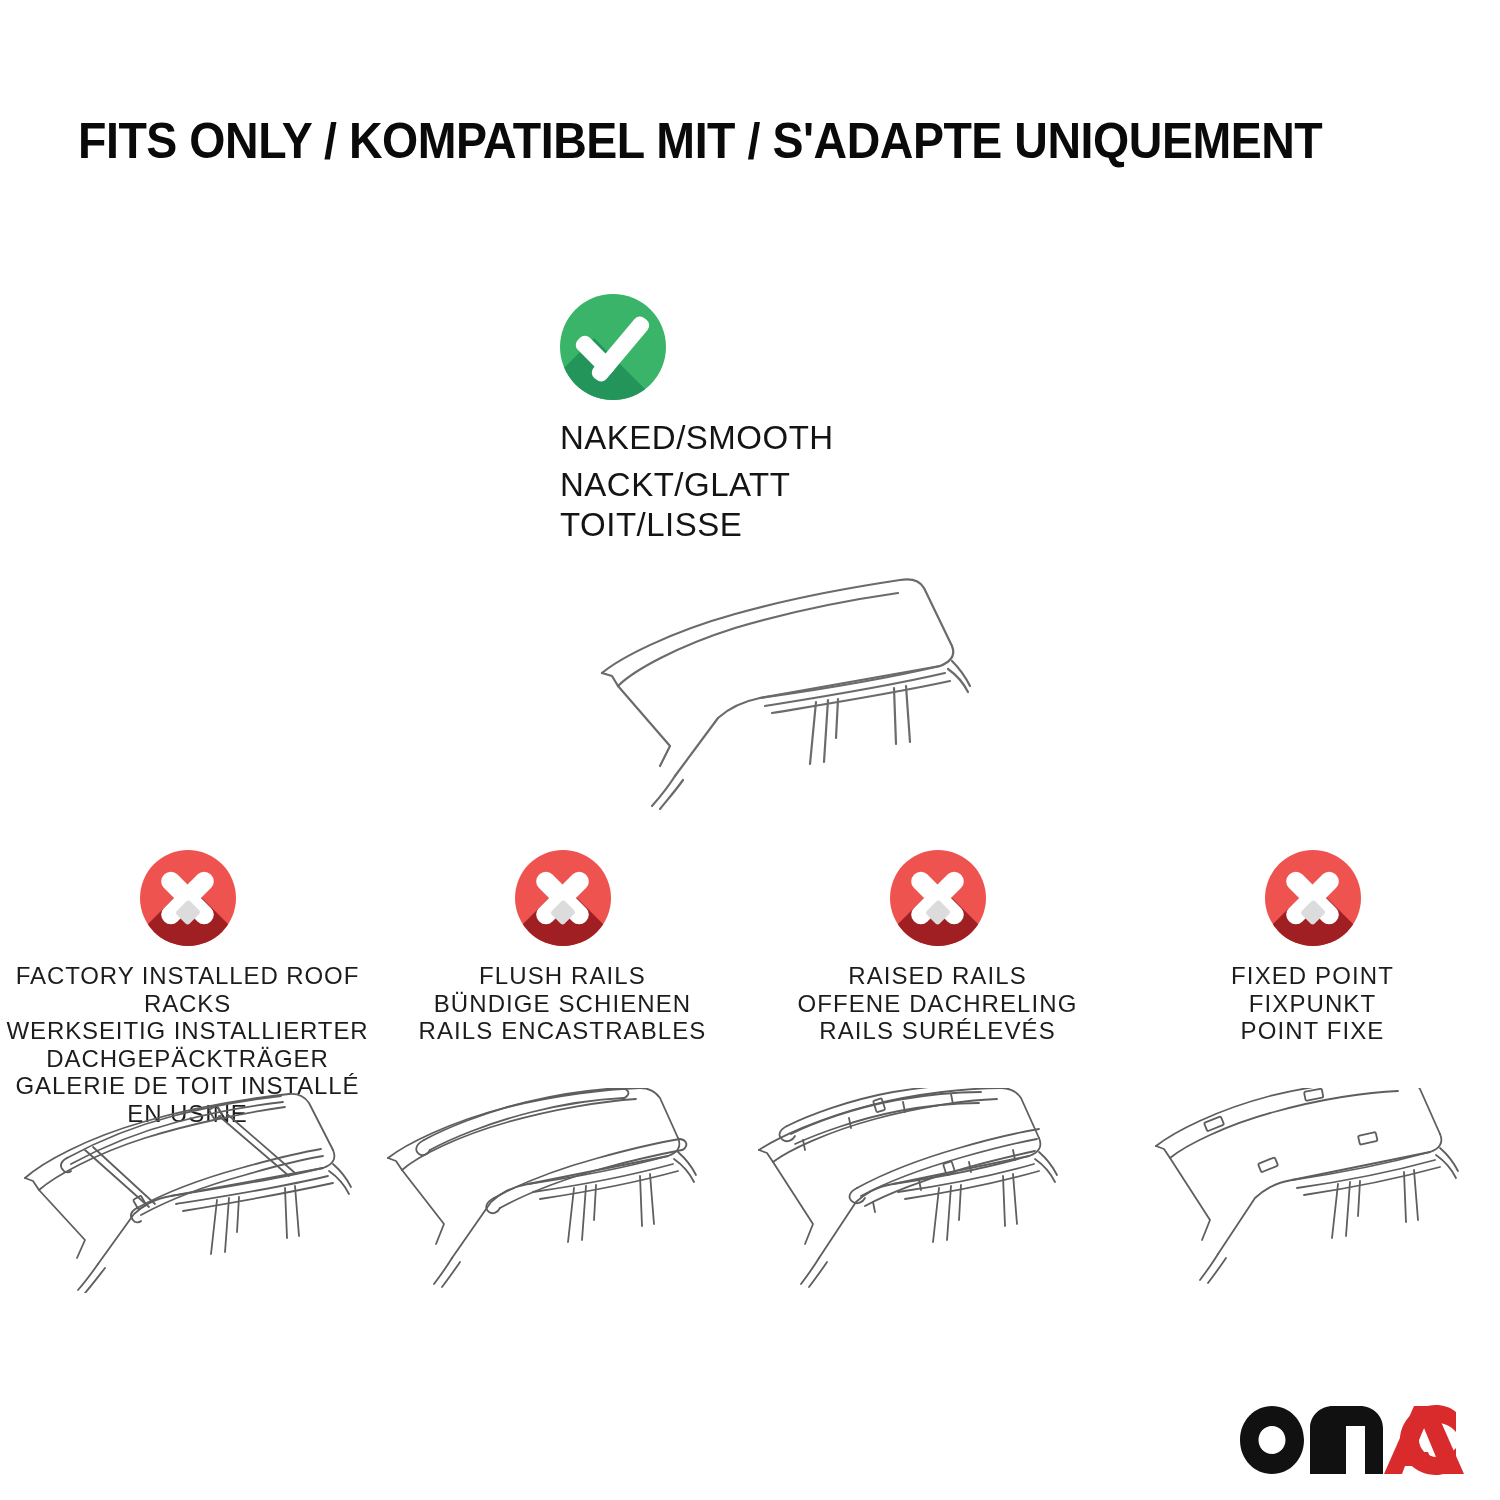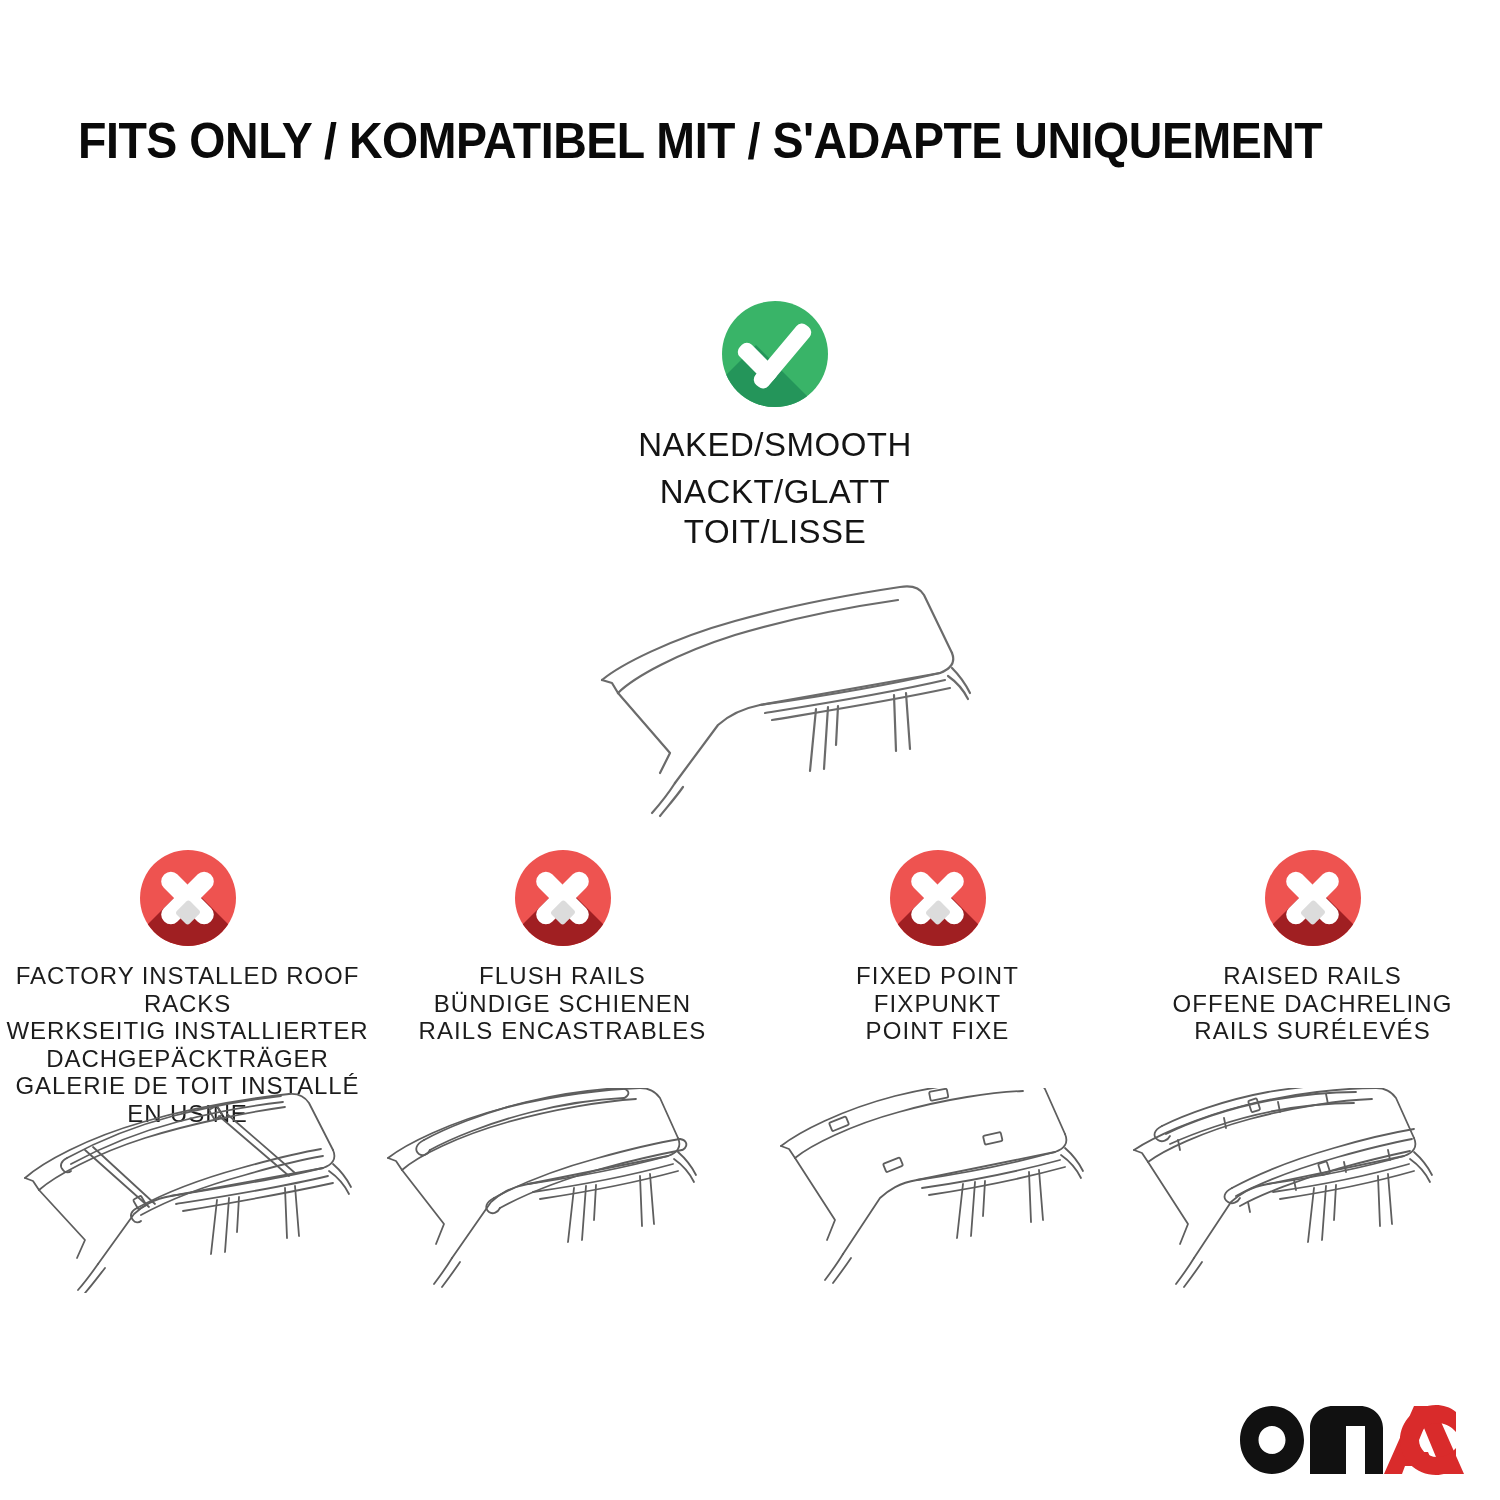--- a/index.html
+++ b/index.html
@@ -30,23 +30,22 @@
     color: #0a0a0a;
     transform: scaleX(0.93);
     transform-origin: left center;
     white-space: nowrap;
   }
 
   
   #fits-block {
     position: absolute;
     left: 560px;
-    top: 301px;
+    top: 294px;
     width: 430px;
-    text-align: center;
   }
 
   .badge {
     position: relative;
     display: inline-block;
     border-radius: 50%;
     overflow: hidden;
   }
   .badge-check {
     width: 106px;
@@ -357,20 +356,83 @@
           <div class="shadow-shape" style="left:48px; top:34px; width:110px; height:110px; transform:rotate(45deg); transform-origin:0 0;"></div>
         </div>
         <div class="x-mark">
           <i class="bar-a"></i>
           <i class="bar-b"></i>
           <i class="notch"></i>
         </div>
       </div>
     </div>
     <div class="txt-wrap">
+      <div class="label-small">RAISED RAILS
+OFFENE DACHRELING
+RAILS SURÉLEVÉS</div>
+    </div>
+    <div class="art">
+      <svg width="370" height="205" viewBox="0 0 370 205" fill="none" stroke="#5e5e5e" stroke-width="1.8" stroke-linecap="round" stroke-linejoin="round">
+        <path d="M6 62 C 24 50, 66 30, 118 17 C 166 5, 216 0, 248 0"></path>
+        <path d="M248 0 C 258 0, 264 4, 268 10 L 286 50"></path>
+        <path d="M286 50 C 290 59, 285 65, 276 68 L 140 96"></path>
+        <path d="M140 96 C 122 99, 112 106, 103 114 L 66 170"></path>
+        <path d="M20 74 C 36 62, 74 44, 122 31 C 166 19, 214 12, 244 11"></path>
+        <path d="M6 62 L 14 65 L 20 74"></path>
+        <path d="M20 74 L 60 136 L 52 156"></path>
+        <path d="M66 170 C 60 180, 54 188, 48 196"></path>
+        <path d="M74 174 C 68 183, 62 191, 56 199"></path>
+        <path d="M140 96 C 182 90, 234 80, 276 68"></path>
+        <path d="M145 104 C 187 98, 239 88, 281 76"></path>
+        <path d="M152 111 C 192 105, 244 95, 286 83"></path>
+        <path d="M186 100 L 180 154"></path>
+        <path d="M198 98 L 194 152"></path>
+        <path d="M208 97 L 206 132"></path>
+        <path d="M250 88 L 252 138"></path>
+        <path d="M260 86 L 264 136"></path>
+        <path d="M282 71 C 292 78, 298 86, 302 94"></path>
+        <path d="M286 64 C 294 71, 300 79, 304 87"></path>
+
+        <path d="M34 38 C 56 27, 96 12, 140 4 C 176 -2, 208 -4, 230 -4"></path>
+        <path d="M38 46 C 60 35, 100 20, 144 12 C 178 6, 208 4, 228 4"></path>
+        <path d="M34 38 C 26 42, 24 48, 30 52 C 34 55, 40 52, 42 48"></path>
+        <path d="M42 56 C 64 46, 104 31, 146 23 C 178 17, 206 15, 226 15"></path>
+        <path d="M50 52 L 52 62"></path>
+        <path d="M96 30 L 98 40"></path>
+        <path d="M150 14 L 152 24"></path>
+        <path d="M198 6 L 200 16"></path>
+        <rect x="120" y="13" width="9" height="12" rx="1.4" transform="rotate(-18 120 13)"></rect>
+
+        <path d="M104 100 C 126 88, 164 72, 206 60 C 240 50, 268 44, 286 41"></path>
+        <path d="M108 108 C 130 96, 168 81, 210 69 C 242 60, 268 54, 284 51"></path>
+        <path d="M104 100 C 96 104, 94 110, 100 114 C 104 117, 110 114, 112 110"></path>
+        <path d="M112 118 C 134 106, 172 91, 212 80 C 242 72, 268 66, 282 63"></path>
+        <path d="M120 114 L 122 124"></path>
+        <path d="M166 92 L 168 102"></path>
+        <path d="M216 74 L 218 84"></path>
+        <path d="M260 62 L 262 72"></path>
+        <rect x="190" y="76" width="9" height="12" rx="1.4" transform="rotate(-18 190 76)"></rect>
+      </svg>
+    </div>
+  </div>
+
+  <div class="nf-col">
+    <div class="badge-wrap">
+      <div class="badge badge-x">
+        <div class="shadow">
+          <div class="shadow-shape" style="left:48px; top:34px; width:110px; height:110px; transform:rotate(45deg); transform-origin:0 0;"></div>
+        </div>
+        <div class="x-mark">
+          <i class="bar-a"></i>
+          <i class="bar-b"></i>
+          <i class="notch"></i>
+        </div>
+      </div>
+    </div>
+    <div class="txt-wrap">
       <div class="label-small">FIXED POINT
 FIXPUNKT
 POINT FIXE</div>
     </div>
     <div class="art">
       <svg width="330" height="205" viewBox="0 0 330 205" fill="none" stroke="#5e5e5e" stroke-width="1.8" stroke-linecap="round" stroke-linejoin="round">
         <path d="M8 58 C 26 44, 68 22, 122 8 C 170 -4, 222 -9, 252 -9"></path>
         <path d="M252 -9 C 262 -9, 268 -5, 272 1 L 292 46"></path>
         <path d="M292 46 C 296 55, 291 61, 282 64 L 144 92"></path>
         <path d="M144 92 C 126 95, 116 102, 107 110 L 70 166"></path>
@@ -390,83 +452,20 @@
         <path d="M288 67 C 298 74, 304 82, 308 90"></path>
         <path d="M292 60 C 300 67, 306 75, 310 83"></path>
 
         <rect x="56" y="35" width="18" height="9" rx="1.5" transform="rotate(-22 56 35)"></rect>
         <rect x="156" y="4" width="18" height="9" rx="1.5" transform="rotate(-11 156 4)"></rect>
         <rect x="110" y="76" width="18" height="9" rx="1.5" transform="rotate(-22 110 76)"></rect>
         <rect x="210" y="48" width="18" height="9" rx="1.5" transform="rotate(-13 210 48)"></rect>
       </svg>
     </div>
   </div>
-
-  <div class="nf-col">
-    <div class="badge-wrap">
-      <div class="badge badge-x">
-        <div class="shadow">
-          <div class="shadow-shape" style="left:48px; top:34px; width:110px; height:110px; transform:rotate(45deg); transform-origin:0 0;"></div>
-        </div>
-        <div class="x-mark">
-          <i class="bar-a"></i>
-          <i class="bar-b"></i>
-          <i class="notch"></i>
-        </div>
-      </div>
-    </div>
-    <div class="txt-wrap">
-      <div class="label-small">RAISED RAILS
-OFFENE DACHRELING
-RAILS SURÉLEVÉS</div>
-    </div>
-    <div class="art">
-      <svg width="370" height="205" viewBox="0 0 370 205" fill="none" stroke="#5e5e5e" stroke-width="1.8" stroke-linecap="round" stroke-linejoin="round">
-        <path d="M6 62 C 24 50, 66 30, 118 17 C 166 5, 216 0, 248 0"></path>
-        <path d="M248 0 C 258 0, 264 4, 268 10 L 286 50"></path>
-        <path d="M286 50 C 290 59, 285 65, 276 68 L 140 96"></path>
-        <path d="M140 96 C 122 99, 112 106, 103 114 L 66 170"></path>
-        <path d="M20 74 C 36 62, 74 44, 122 31 C 166 19, 214 12, 244 11"></path>
-        <path d="M6 62 L 14 65 L 20 74"></path>
-        <path d="M20 74 L 60 136 L 52 156"></path>
-        <path d="M66 170 C 60 180, 54 188, 48 196"></path>
-        <path d="M74 174 C 68 183, 62 191, 56 199"></path>
-        <path d="M140 96 C 182 90, 234 80, 276 68"></path>
-        <path d="M145 104 C 187 98, 239 88, 281 76"></path>
-        <path d="M152 111 C 192 105, 244 95, 286 83"></path>
-        <path d="M186 100 L 180 154"></path>
-        <path d="M198 98 L 194 152"></path>
-        <path d="M208 97 L 206 132"></path>
-        <path d="M250 88 L 252 138"></path>
-        <path d="M260 86 L 264 136"></path>
-        <path d="M282 71 C 292 78, 298 86, 302 94"></path>
-        <path d="M286 64 C 294 71, 300 79, 304 87"></path>
-
-        <path d="M34 38 C 56 27, 96 12, 140 4 C 176 -2, 208 -4, 230 -4"></path>
-        <path d="M38 46 C 60 35, 100 20, 144 12 C 178 6, 208 4, 228 4"></path>
-        <path d="M34 38 C 26 42, 24 48, 30 52 C 34 55, 40 52, 42 48"></path>
-        <path d="M42 56 C 64 46, 104 31, 146 23 C 178 17, 206 15, 226 15"></path>
-        <path d="M50 52 L 52 62"></path>
-        <path d="M96 30 L 98 40"></path>
-        <path d="M150 14 L 152 24"></path>
-        <path d="M198 6 L 200 16"></path>
-        <rect x="120" y="13" width="9" height="12" rx="1.4" transform="rotate(-18 120 13)"></rect>
-
-        <path d="M104 100 C 126 88, 164 72, 206 60 C 240 50, 268 44, 286 41"></path>
-        <path d="M108 108 C 130 96, 168 81, 210 69 C 242 60, 268 54, 284 51"></path>
-        <path d="M104 100 C 96 104, 94 110, 100 114 C 104 117, 110 114, 112 110"></path>
-        <path d="M112 118 C 134 106, 172 91, 212 80 C 242 72, 268 66, 282 63"></path>
-        <path d="M120 114 L 122 124"></path>
-        <path d="M166 92 L 168 102"></path>
-        <path d="M216 74 L 218 84"></path>
-        <path d="M260 62 L 262 72"></path>
-        <rect x="190" y="76" width="9" height="12" rx="1.4" transform="rotate(-18 190 76)"></rect>
-      </svg>
-    </div>
-  </div>
 </div>
 
 <div id="omac-logo">
   <svg width="226" height="74" viewBox="0 0 226 74">
 
     <g>
       <path d="M34 2 C 51.5 2 66 16.5 66 36 C 66 55.5 51.5 70 34 70 C 16.5 70 2 55.5 2 36 C 2 16.5 16.5 2 34 2 Z
                M34 22 C 26 22 20.5 28.5 20.5 36 C 20.5 43.5 26 50 34 50 C 42 50 47.5 43.5 47.5 36 C 47.5 28.5 42 22 34 22 Z" fill="#111111" fill-rule="evenodd"></path>
     </g>
 

